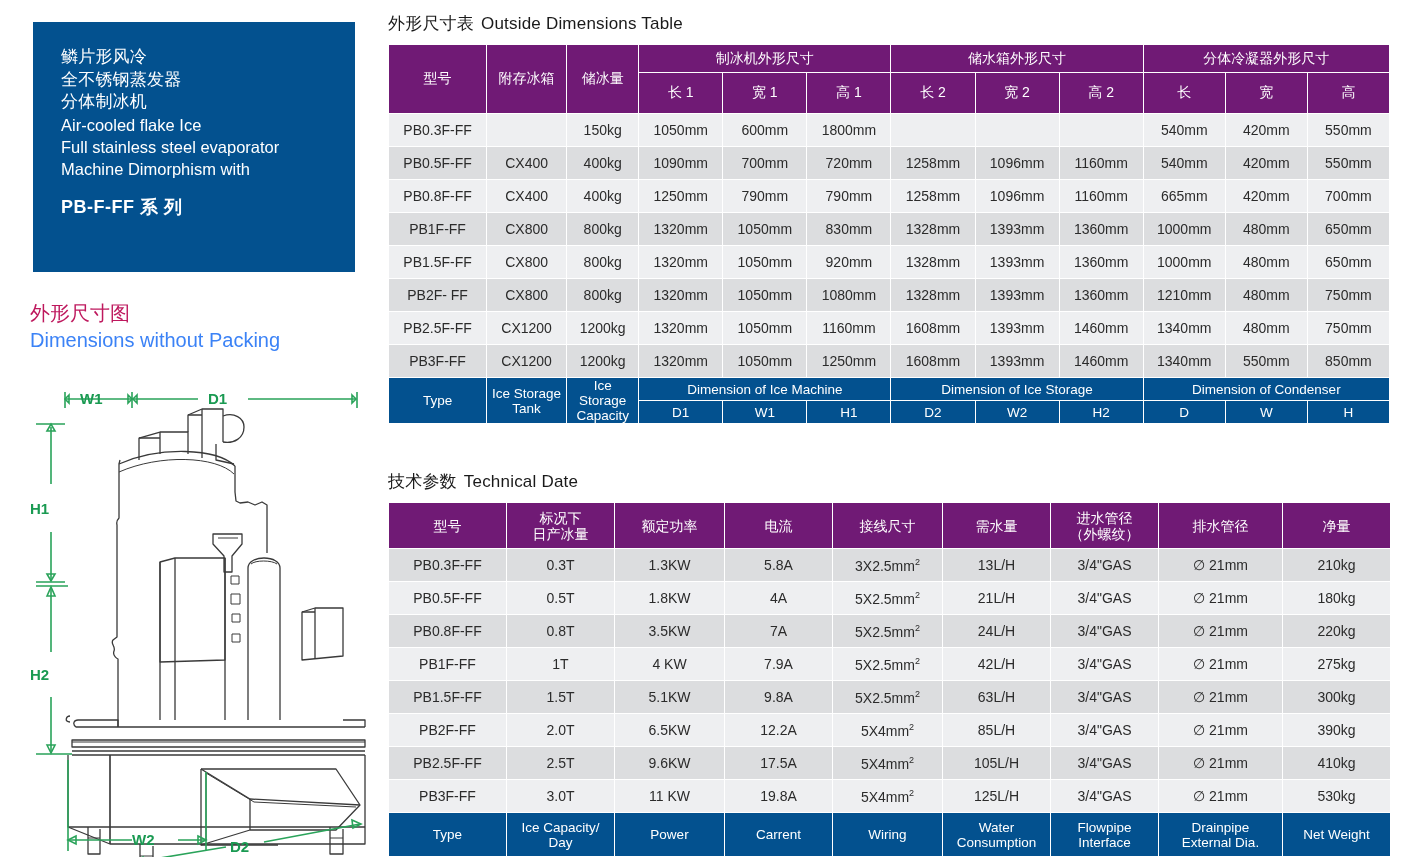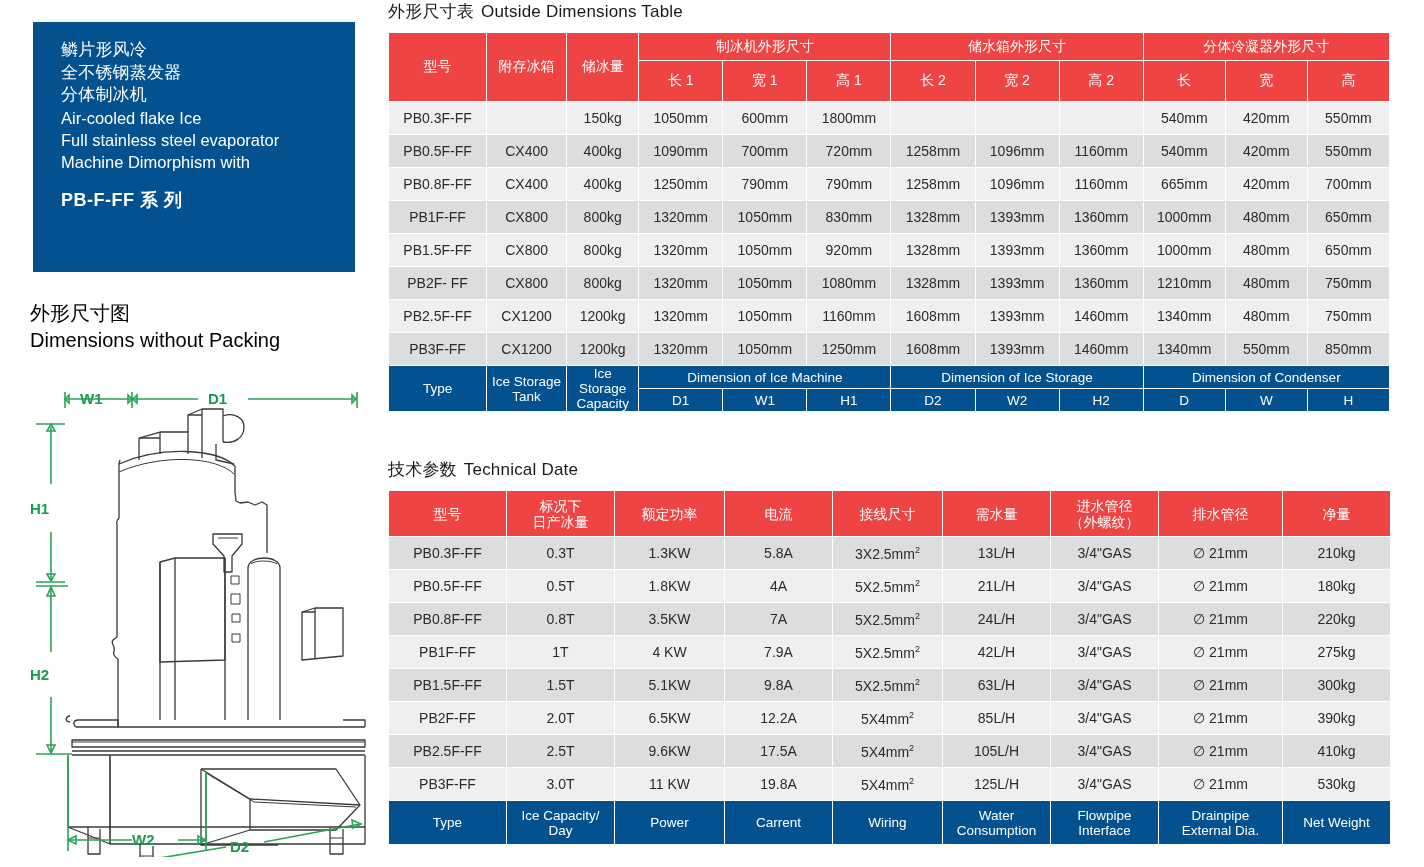--- a/index.html
+++ b/index.html
@@ -14,33 +14,33 @@
   }
 
   
   .left-col { position: absolute; left: 0; top: 0; width: 380px; height: 867px; }
 
   .hero-banner {
     position: absolute; left: 33px; top: 22px;
     width: 322px; height: 250px;
     background: #03518f;
     color: #ffffff;
-    padding: 17px 0 0 28px;
+    padding: 24px 0 0 28px;
   }
   .hero-line { font-size: 17px; line-height: 22.5px; letter-spacing: .2px; }
   .hero-line.bold { font-weight: normal; font-size: 17px; }
   .hero-en { font-size: 16.5px; line-height: 22px; }
   .hero-series {
     font-size: 18px; font-weight: bold; line-height: 34px;
     margin-top: 10px; letter-spacing: .5px;
   }
 
   .dim-title { position: absolute; left: 30px; top: 300px; }
-  .dim-title .cn { font-size: 20px; line-height: 27px; color: #000000; }
-  .dim-title .en { font-size: 20px; line-height: 27px; color: #000000; }
+  .dim-title .cn { font-size: 20px; line-height: 27px; color: #be185d; }
+  .dim-title .en { font-size: 20px; line-height: 27px; color: #3b82f6; }
 
   .drawing { position: absolute; left: 20px; top: 372px; width: 360px; height: 485px; }
 
   
   .right-col { position: absolute; left: 388px; top: 0; width: 1010px; }
 
   .sec-title {
     font-size: 17px; color: #1a1a1a; letter-spacing: .2px;
     margin: 0 0 9px 0; white-space: nowrap;
   }
@@ -53,21 +53,21 @@
     font-size: 13.5px;
   }
   table.spec th, table.spec td {
     border: 1px solid #ffffff;
     text-align: center;
     vertical-align: middle;
     padding: 0 2px;
     white-space: nowrap;
   }
   table.spec thead th {
-    background: #ef4444;
+    background: #701a75;
     color: #ffffff;
     font-weight: normal;
     font-size: 14px;
   }
   table.spec tfoot td {
     background: #03518f;
     color: #ffffff;
     font-size: 13.5px;
     line-height: 15px;
     white-space: normal;
@@ -233,21 +233,21 @@
         <path class="dimline" d="M178,464 L186,468 L178,472 Z" fill="#2aa35a"></path>
         <text class="dimtxt" x="112" y="473">W2</text>
       </g>
 
     </svg>
   </div>
 </div>
 
 <div class="right-col">
 
-  <div class="sec-title" style="">
+  <div class="sec-title" style="margin-top:12px;">
     <span>外形尺寸表</span><span class="en">Outside Dimensions Table</span>
   </div>
 
   <table class="spec tbl1" id="table1">
     <colgroup>
       <col style="width:98px">
         <col style="width:80px">
         <col style="width:72px">
       <col style="width:84px">
         <col style="width:84px">

